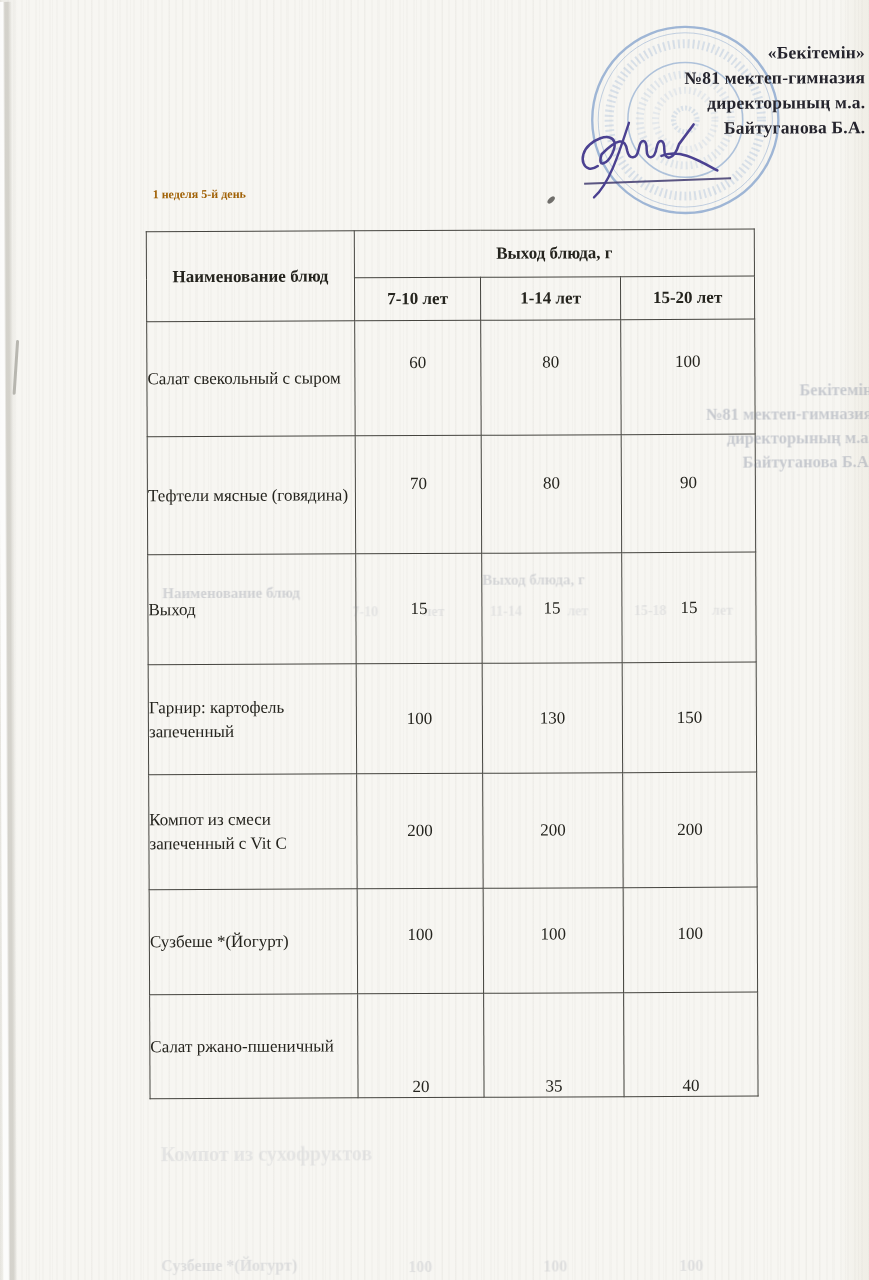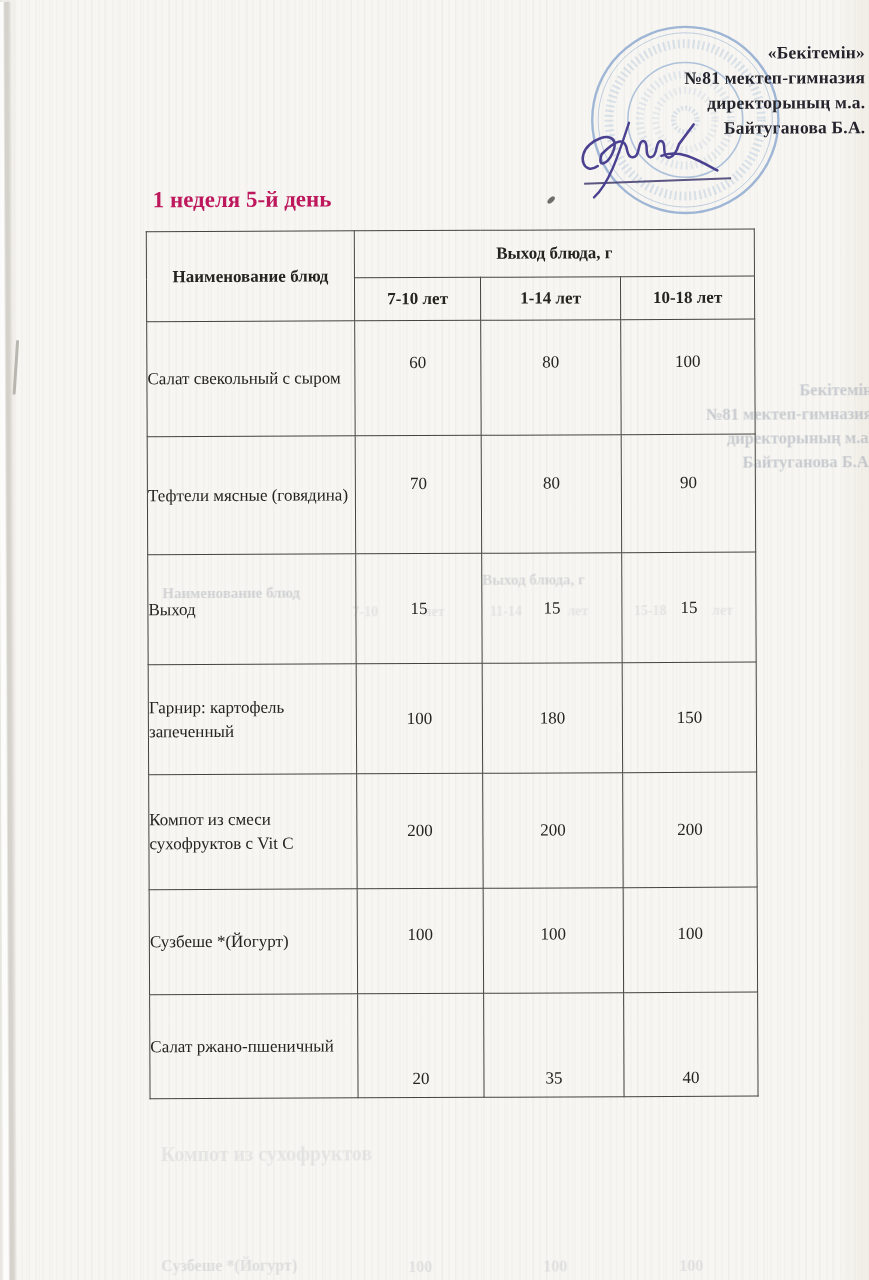--- a/index.html
+++ b/index.html
@@ -24,36 +24,36 @@
 
   
   .approval{position:absolute;top:42px;right:2px;width:330px;text-align:right;
     font-weight:bold;font-size:17.5px;line-height:25px;color:#25242d;letter-spacing:.2px;}
 
   
   .stamp{position:absolute;left:588px;top:22px;width:198px;height:198px;opacity:.9;}
   
   .signature{position:absolute;left:568px;top:106px;width:188px;height:98px;}
 
-  .doc-title{position:absolute;left:154px;top:186px;font-weight:bold;font-size:23px;color:#be185d;}
+  .doc-title{position:absolute;left:154px;top:186px;font-weight:bold;font-size:12px;color:#a16207;}
 
   
   table.menu{position:absolute;left:147px;top:230px;width:608px;border-collapse:collapse;
     table-layout:fixed;font-size:17px;color:#25241e;}
   table.menu td,table.menu th{border:1.6px solid #45443f;padding:0;background:rgba(0,0,0,0);}
   table.menu th{font-weight:bold;text-align:center;vertical-align:middle;font-size:17px;}
   td.name{text-align:left;vertical-align:middle;padding:4px 8px 4px 9px;line-height:24px;}
   td.val{text-align:center;vertical-align:middle;}
   tr.hr1{height:47px;} tr.hr2{height:43px;}
   tr.r1{height:115px;} tr.r2{height:118px;} tr.r3{height:110px;} tr.r4{height:110px;}
   tr.r5{height:115px;} tr.r6{height:105px;} tr.r7{height:104px;}
   tr.r1 td.val{padding-bottom:31px;}
   tr.r2 td.val{padding-bottom:22px;}
   tr.r6 td.val{padding-bottom:12px;}
-  tr.r7 td.val{vertical-align:bottom;padding-bottom:8px;}
+  tr.r7 td.val{vertical-align:bottom;}
 
   
   .ghost{position:absolute;color:#6e7890;font-weight:bold;white-space:nowrap;
     filter:blur(.45px);pointer-events:none;}
   .g-stamp{right:-4px;text-align:right;font-size:16.5px;line-height:24px;opacity:.34;}
   .g-stamp.l1{top:380px;} .g-stamp.l2{top:404px;} .g-stamp.l3{top:428px;} .g-stamp.l4{top:452px;}
   .g-echo{color:#7a8092;font-weight:bold;}
   .g-name{left:162px;top:584px;font-size:15px;opacity:.30;}
   .g-group{left:482px;top:572px;font-size:15px;opacity:.26;}
   .g-ages{left:352px;top:604px;font-size:14px;opacity:.15;word-spacing:42px;}
@@ -107,21 +107,21 @@
         <col style="width:134px">
       </colgroup>
     <tbody>
         <tr class="hr1">
       <th rowspan="2">Наименование блюд</th>
       <th colspan="3">Выход блюда, г</th>
     </tr>
     <tr class="hr2">
       <th>7-10 лет</th>
       <th>1-14 лет</th>
-      <th>10-18 лет</th>
+      <th>15-20 лет</th>
     </tr>
     <tr class="r1">
       <td class="name">Салат свекольный с сыром</td>
       <td class="val">60</td>
       <td class="val">80</td>
       <td class="val">100</td>
     </tr>
     <tr class="r2">
       <td class="name">Тефтели мясные (говядина)</td>
       <td class="val">70</td>
@@ -130,25 +130,25 @@
     </tr>
     <tr class="r3">
       <td class="name">Выход</td>
       <td class="val">15</td>
       <td class="val">15</td>
       <td class="val">15</td>
     </tr>
     <tr class="r4">
       <td class="name">Гарнир:  картофель запеченный</td>
       <td class="val">100</td>
-      <td class="val">180</td>
+      <td class="val">130</td>
       <td class="val">150</td>
     </tr>
     <tr class="r5">
-      <td class="name">Компот из смеси сухофруктов с Vit C</td>
+      <td class="name">Компот из смеси запеченный с Vit C</td>
       <td class="val">200</td>
       <td class="val">200</td>
       <td class="val">200</td>
     </tr>
     <tr class="r6">
       <td class="name">Сузбеше *(Йогурт)</td>
       <td class="val">100</td>
       <td class="val">100</td>
       <td class="val">100</td>
     </tr>

